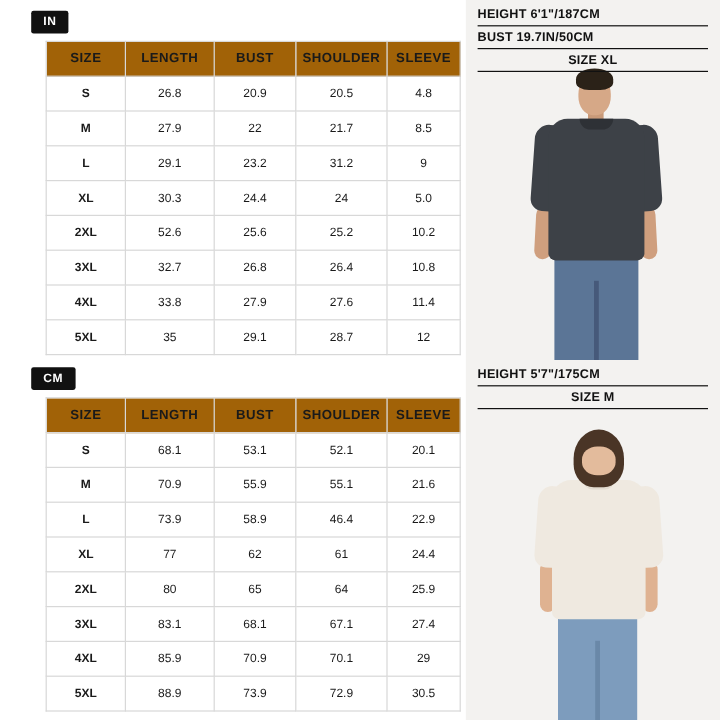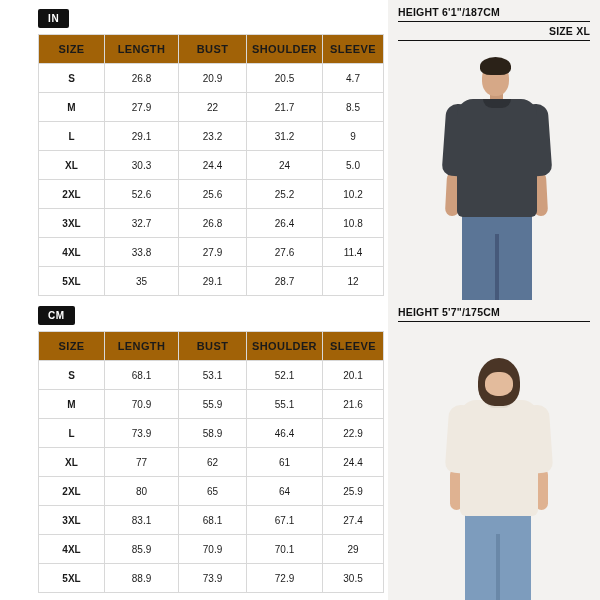--- a/index.html
+++ b/index.html
@@ -28,21 +28,21 @@
     display: inline-flex;
     align-items: center;
     justify-content: center;
     background: #111111;
     color: #ffffff;
     font-size: 10px;
     font-weight: bold;
     letter-spacing: 0.6px;
     padding: 4px 10px 4px 10px;
     border-radius: 2px;
-    margin-left: 30px;
+    margin-left: 18px;
     margin-bottom: 6px;
   }
   .unit-tag.second { margin-top: 10px; }
 
   table.size-table {
     border-collapse: collapse;
     width: 345px;
     margin-left: 30px;
     table-layout: fixed;
   }
@@ -97,21 +97,21 @@
     font-size: 10.5px;
     font-weight: bold;
     color: #111111;
     letter-spacing: 0.2px;
     line-height: 15px;
     border-bottom: 1px solid #111111;
     padding-bottom: 1px;
     margin-bottom: 2px;
     text-align: left;
   }
-  .spec-line.center { text-align: right; }
+  .spec-line.center { text-align: center; }
   .spec-line.last { border-bottom: 1px solid #111111; }
 
   
   .model {
     position: absolute;
     left: 0; top: 0;
     width: 212px; height: 300px;
   }
   .bg-floor {
     position: absolute;
@@ -307,21 +307,21 @@
           <th>SHOULDER</th>
           <th>SLEEVE</th>
         </tr>
       </thead>
       <tbody>
         <tr>
           <td>S</td>
           <td>26.8</td>
           <td>20.9</td>
           <td>20.5</td>
-          <td>4.7</td>
+          <td>4.8</td>
         </tr>
         <tr>
           <td>M</td>
           <td>27.9</td>
           <td>22</td>
           <td>21.7</td>
           <td>8.5</td>
         </tr>
         <tr>
           <td>L</td>
@@ -458,36 +458,38 @@
         <div class="m-arm-r"></div>
         <div class="m-sleeve-l"></div>
         <div class="m-sleeve-r"></div>
         <div class="m-neck"></div>
         <div class="m-shirt"></div>
         <div class="m-head"></div>
         <div class="m-hair"></div>
       </div>
       <div class="spec-block">
         <div class="spec-line">HEIGHT  6'1"/187CM</div>
+        <div class="spec-line">BUST  19.7IN/50CM</div>
         <div class="spec-line center last">SIZE  XL</div>
       </div>
     </div>
 
     <div class="model-panel">
       <div class="model">
         <div class="bg-floor"></div>
         <div class="f-jeans"></div>
         <div class="f-arm-l"></div>
         <div class="f-arm-r"></div>
         <div class="f-sleeve-l"></div>
         <div class="f-sleeve-r"></div>
         <div class="f-neck"></div>
         <div class="f-shirt"></div>
         <div class="f-hair"></div>
         <div class="f-hair2"></div>
       </div>
       <div class="spec-block">
         <div class="spec-line">HEIGHT  5'7"/175CM</div>
+        <div class="spec-line center last">SIZE  M</div>
       </div>
     </div>
 
   </div>
 </div>
 
 </body></html>

